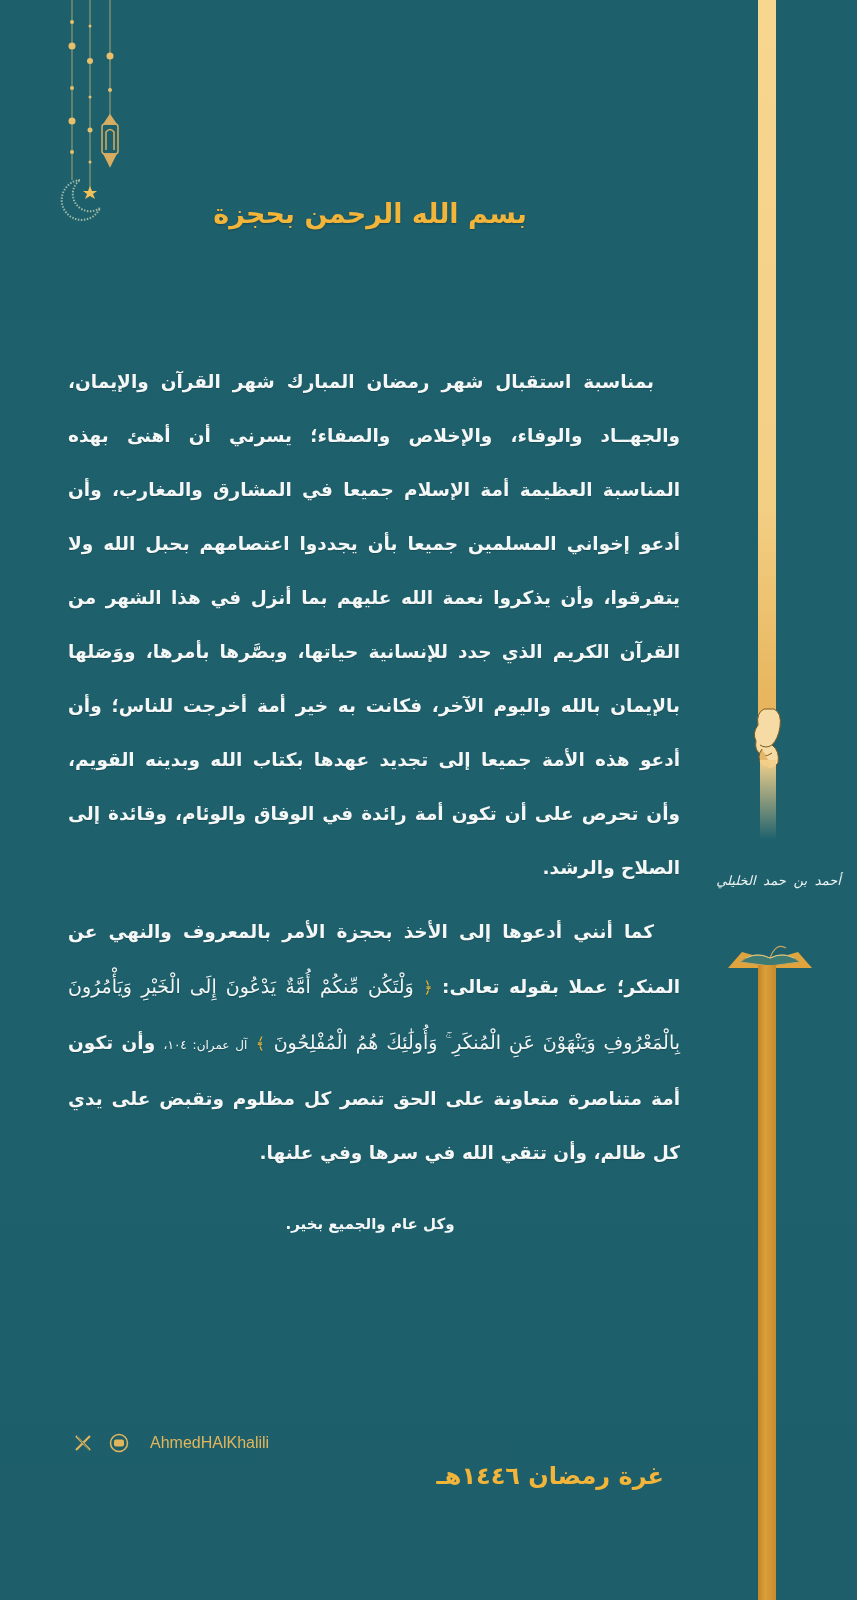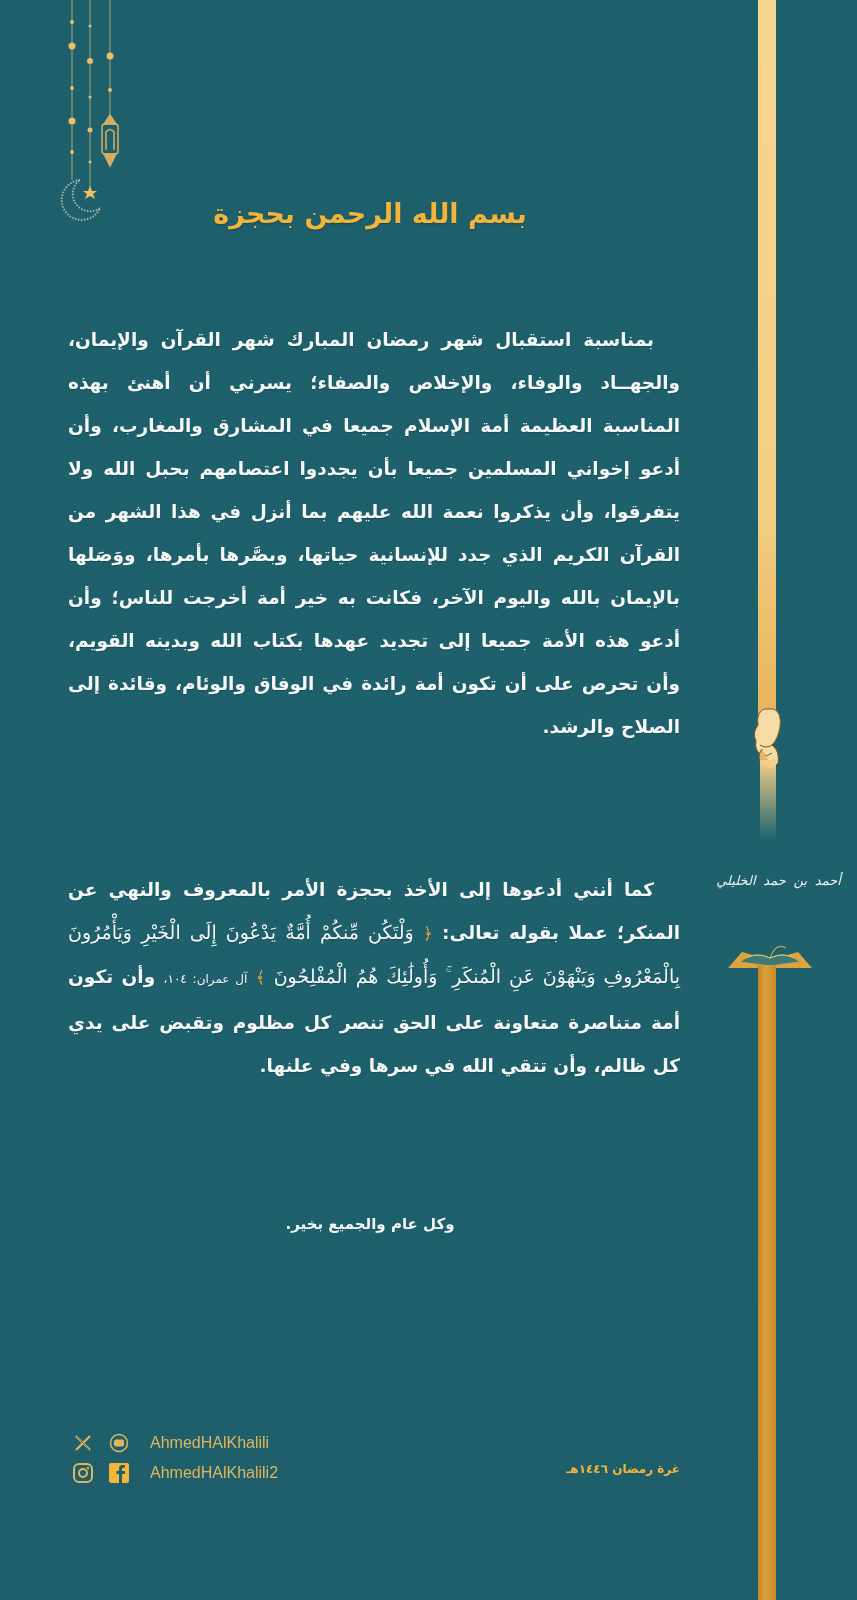--- a/index.html
+++ b/index.html
@@ -40,44 +40,45 @@
   .title {
     position: absolute; left: 150px; top: 198px; width: 440px; text-align: center;
     color: #f2b53a; font-weight: bold; font-size: 27px; direction: rtl;
     font-family: "DejaVu Sans", sans-serif;
     text-shadow: 0 1px 2px rgba(0,0,0,0.25);
   }
 
   
   .body-text {
     position: absolute; left: 68px; width: 612px; direction: rtl;
-    color: #f4f7f6; font-weight: bold; font-size: 18.5px; line-height: 43px;
+    color: #f4f7f6; font-weight: bold; font-size: 18.5px; line-height: 54px;
     text-align: justify; text-align-last: right;
     text-shadow: 0 1px 1px rgba(0,0,0,0.2);
+    margin-top: 37px;
   }
   .body-text p { margin: 0; text-indent: 26px; }
   .p1 { top: 318px; }
   .p2 { top: 868px; }
   .quran { font-family: "DejaVu Serif", serif; font-weight: normal; font-size: 19px; }
   .ref { font-weight: normal; font-size: 12px; }
   .orn { color: #f2b53a; font-weight: normal; font-size: 16px; }
 
   .closing {
     position: absolute; left: 150px; top: 1215px; width: 440px; text-align: center;
     direction: rtl; color: #f4f7f6; font-weight: bold; font-size: 15px;
   }
 
   
   .social { position: absolute; left: 72px; top: 1428px; }
   .social-row { display: flex; align-items: center; height: 30px; gap: 14px; }
   .social-row .handle { color: #e2b65c; font-family: "Liberation Sans", sans-serif; font-size: 16px; margin-left: 6px; }
   .icon-box { width: 22px; height: 22px; display: inline-flex; align-items: center; justify-content: center; }
   .date {
-    position: absolute; left: 440px; top: 1462px; width: 240px; text-align: right;
-    direction: rtl; color: #f2b53a; font-weight: bold; font-size: 12px;
+    position: absolute; left: 424px; top: 1462px; width: 240px; text-align: right;
+    direction: rtl; color: #f2b53a; font-weight: bold; font-size: 24px;
   }
 </style>
 </head>
 <body>
 
 <div class="canvas"></div>
 
 <svg class="decor" viewBox="0 0 80 230">
   <g stroke="#c9b77a" stroke-width="0.8" fill="none">
     <line x1="20" y1="0" x2="20" y2="180"></line>
@@ -155,31 +156,15 @@
         </svg>
     </span>
     <span class="icon-box">
       <svg width="20" height="20" viewBox="0 0 20 20">
           <circle cx="10" cy="10" r="8.5" fill="none" stroke="#e2b65c" stroke-width="1.5"></circle>
           <rect x="5" y="6.5" width="10" height="7" rx="2" fill="#e2b65c"></rect>
         </svg>
     </span>
     <span class="handle">AhmedHAlKhalili</span>
   </div>
-  <div class="social-row">
-    <span class="icon-box">
-      <svg width="22" height="22" viewBox="0 0 22 22">
-          <rect x="2" y="2" width="18" height="18" rx="5" fill="none" stroke="#e2b65c" stroke-width="2"></rect>
-          <circle cx="11" cy="11" r="4" fill="none" stroke="#e2b65c" stroke-width="2"></circle>
-          <circle cx="16" cy="6" r="1.2" fill="#e2b65c"></circle>
-        </svg>
-    </span>
-    <span class="icon-box">
-      <svg width="22" height="22" viewBox="0 0 22 22">
-          <rect x="1" y="1" width="20" height="20" rx="2" fill="#f2b53a"></rect>
-          <path d="M14 21 V12 H17 V9 H14 V7 Q14 5.5 15.5 5.5 H17 V3 H14.5 Q11 3 11 6.5 V9 H8.5 V12 H11 V21 Z" fill="#1e606c"></path>
-        </svg>
-    </span>
-    <span class="handle">AhmedHAlKhalili2</span>
-  </div>
 </div>
 
 <div class="date">غرة رمضان ١٤٤٦هـ</div>
 
 </body></html>

